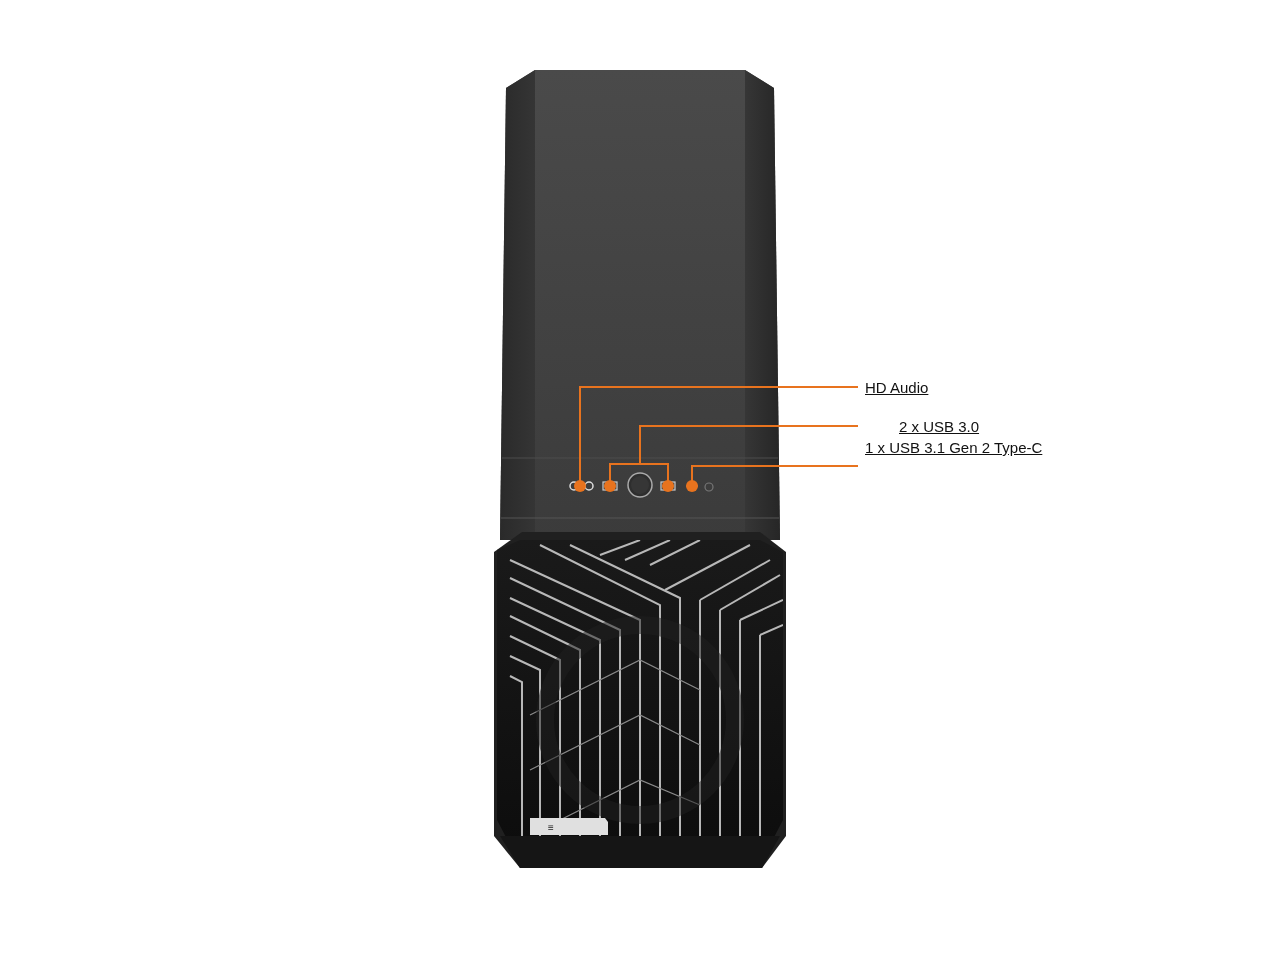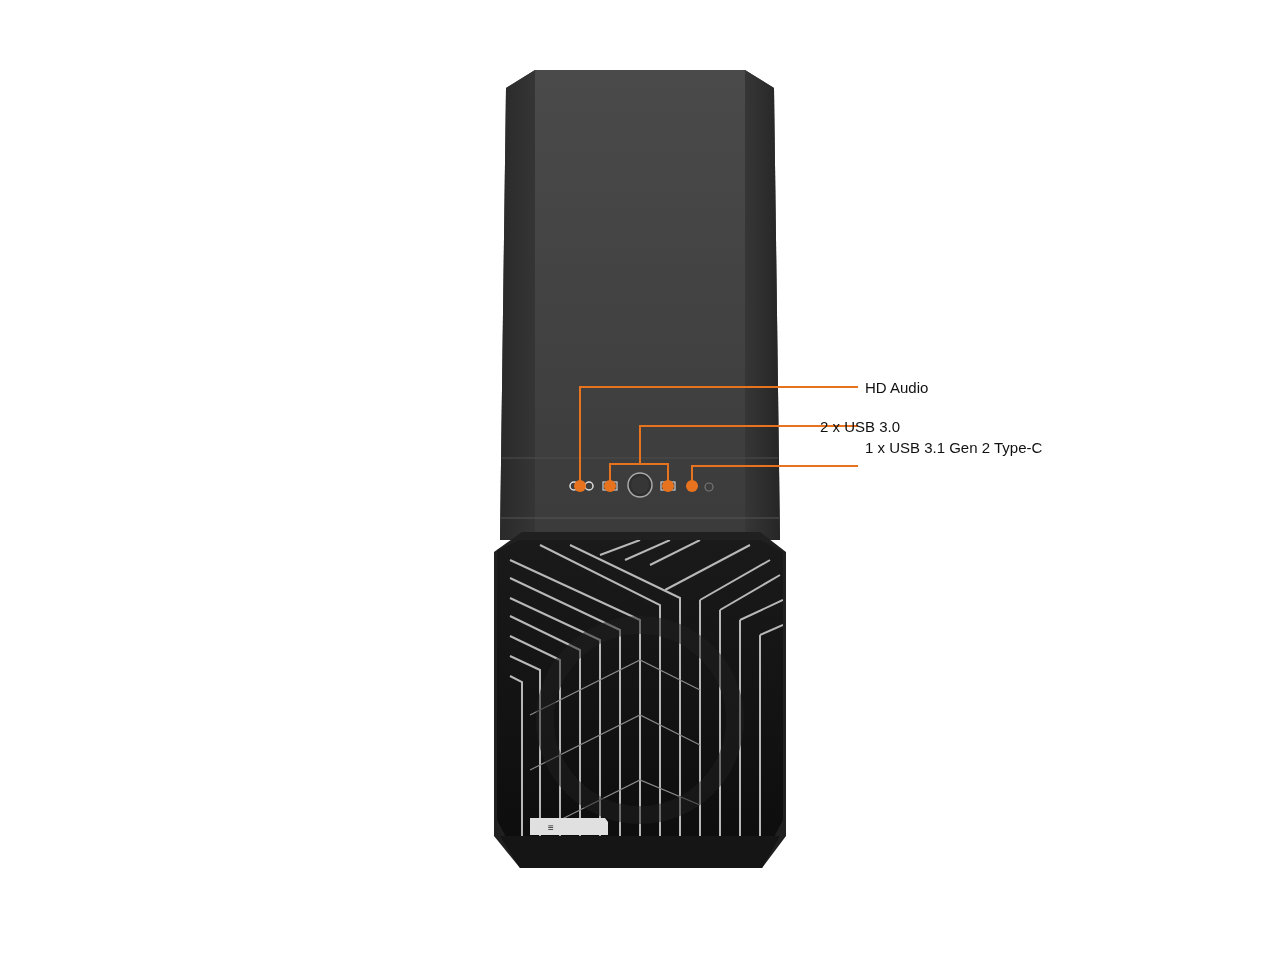--- a/index.html
+++ b/index.html
@@ -5,20 +5,21 @@
     html, body { margin: 0; padding: 0; background: #ffffff; }
     body { width: 1280px; height: 960px; position: relative; overflow: hidden; font-family: "Liberation Sans", sans-serif; }
     #stage { position: absolute; left: 0; top: 0; width: 1280px; height: 960px; }
     .callout-label {
       position: absolute;
       font-family: "Liberation Sans", sans-serif;
       font-size: 15px;
       color: #111111;
       white-space: nowrap;
       line-height: 18px;
+      text-decoration: underline;
     }
   </style>
 </head>
 <body>
 
 <div id="stage">
   <svg width="1280" height="960" viewBox="0 0 1280 960">
     <defs>
       <linearGradient id="topGrad" x1="0" y1="0" x2="0" y2="1">
         <stop offset="0" stop-color="#4a4a4a"></stop>
@@ -114,15 +115,15 @@
     </g>
     <g fill="#e8731e">
       <circle cx="580" cy="486" r="6"></circle>
       <circle cx="610" cy="486" r="6"></circle>
       <circle cx="668" cy="486" r="6"></circle>
       <circle cx="692" cy="486" r="6"></circle>
     </g>
   </svg>
 
   <div class="callout-label" style="left:865px; top:379px;">HD Audio</div>
-  <div class="callout-label" style="left:820px; top:418px;text-align:center;">2 x USB 3.0</div>
+  <div class="callout-label" style="left:899px; top:418px;text-align:center;">2 x USB 3.0</div>
   <div class="callout-label" style="left:865px; top:439px;">1 x USB 3.1 Gen 2 Type-C</div>
 </div>
 
 </body></html>

